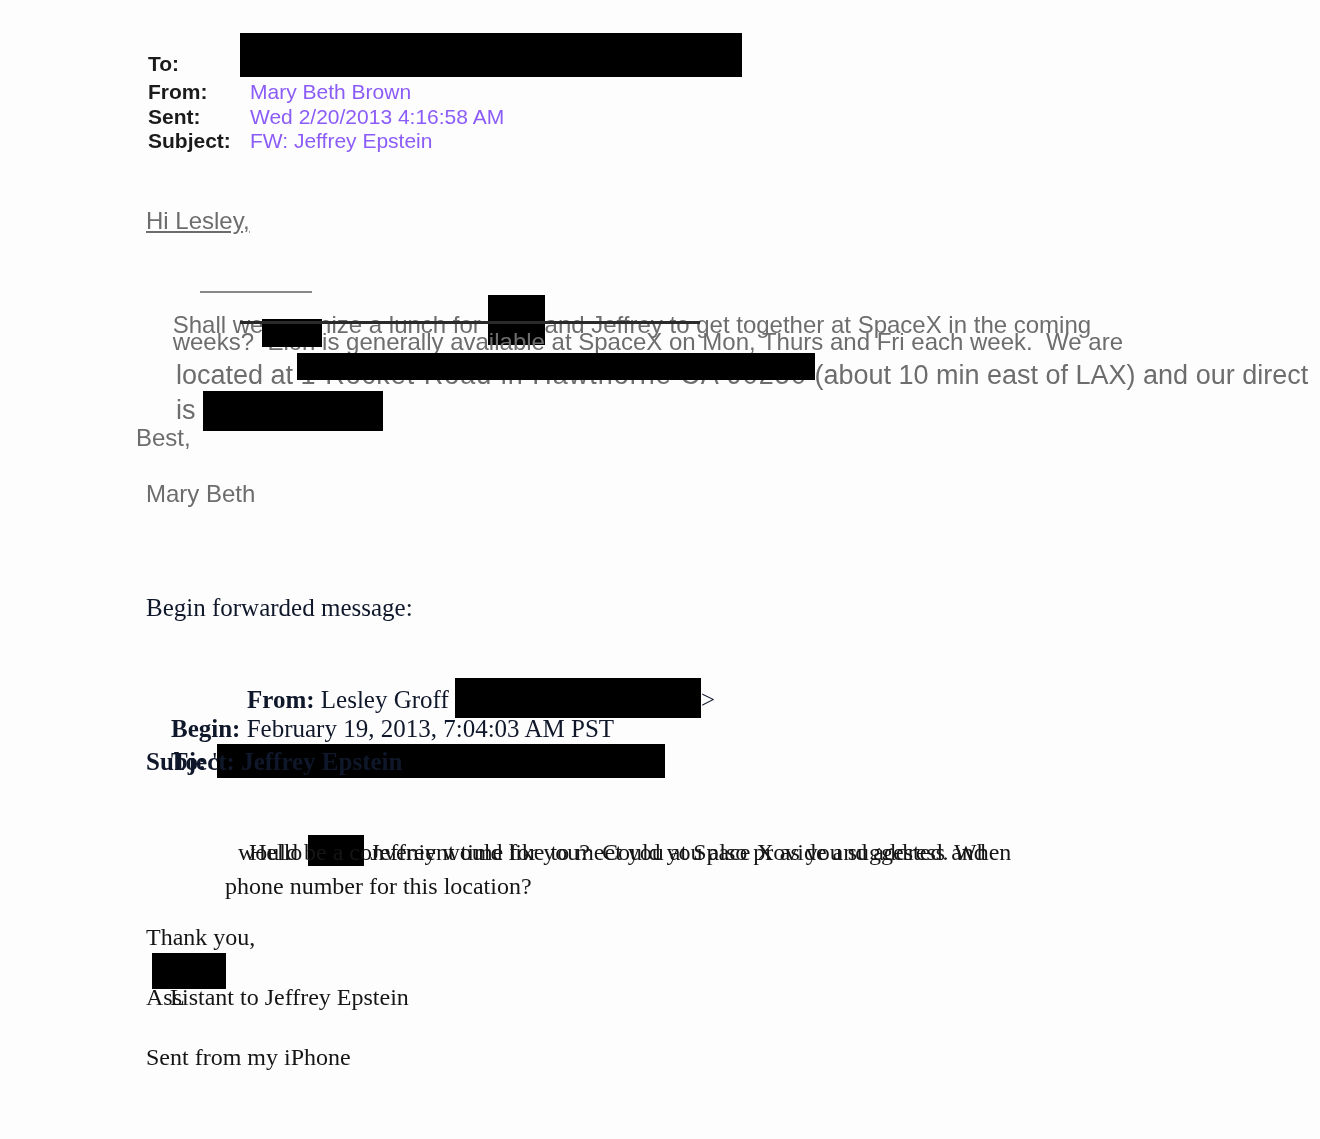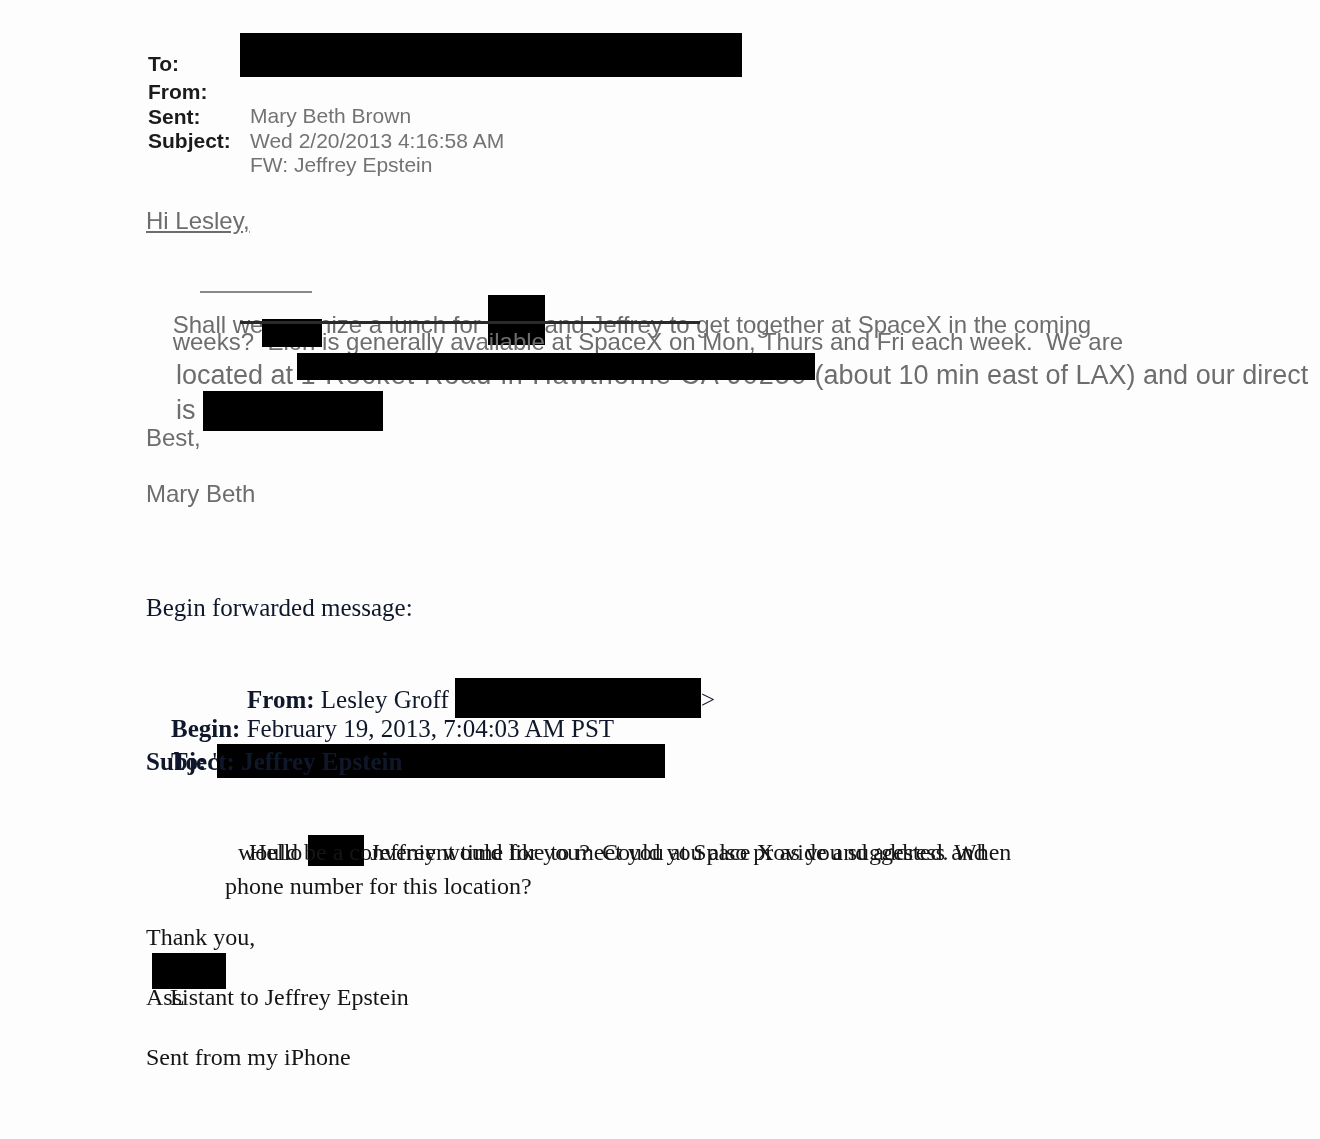--- a/index.html
+++ b/index.html
@@ -1,21 +1,21 @@
 <!DOCTYPE html>
 <html><head>
 <meta charset="utf-8">
 <style>
   html,body{margin:0;padding:0;}
   body{width:1320px;height:1139px;background:#fdfdfd;overflow:hidden;}
   .page{position:relative;width:1120px;height:1139px;background:#fdfdfd;}
   .line{position:absolute;white-space:pre;}
   
   .hlabel{position:absolute;left:148px;font:bold 21px/26px "Liberation Sans",sans-serif;color:#1b1b1b;}
-  .hvalue{position:absolute;left:250px;font:21px/26px "Liberation Sans",sans-serif;color:#737373;margin-top:24px;}
+  .hvalue{position:absolute;left:250px;font:21px/26px "Liberation Sans",sans-serif;color:#8b5cf6;}
   
   .btext{font:24px/31px "Liberation Sans",sans-serif;color:#6d6d6d;}
   .btext-big{font:27px/33px "Liberation Sans",sans-serif;color:#6d6d6d;}
   
   .stext{font:24px/30px "Liberation Serif",serif;color:#151515;}
   .stext25{font:25px/30px "Liberation Serif",serif;color:#0f172a;}
   .sb{font-weight:bold;}
   
   .bar{background:#000;display:inline-block;}
   .absbar{position:absolute;background:#000;}
@@ -50,21 +50,21 @@
   <div class="artifact" style="left:240px;top:321px;width:460px;height:3px;"></div>
 
   <div class="line btext-big" style="left:146px;top:326px;">
     <span>located at </span><span class="partial"><span style="letter-spacing:1px;">1 Rocket Road in Hawthorne CA 90250</span><i class="cover" style="left:-4px;top:-6px;width:calc(100% + 12px);height:27px;"></i></span><span> (about 10 min east of LAX) and our direct</span>
   </div>
 
   <div class="line btext-big" style="left:146px;top:358px;">
     <span>is </span><span class="bar" style="width:180px;height:40px;vertical-align:-12px;"></span>
   </div>
 
-  <div class="line btext" style="left:146px;top:422px;">Best,</div>
+  <div class="line btext" style="left:136px;top:422px;">Best,</div>
   <div class="line btext" style="left:146px;top:478px;">Mary Beth</div>
 
   <div class="line stext25" style="left:146px;top:593px;">Begin forwarded message:</div>
 
   <div class="line stext25" style="left:222px;top:648px;">
     <span class="sb">From:</span><span> Lesley Groff </span><span class="bar" style="width:246px;height:40px;vertical-align:-10px;"></span><span>&gt;</span>
   </div>
 
   <div class="line stext25" style="left:146px;top:684px;">
     <span class="sb">Begin:</span><span> February 19, 2013, 7:04:03 AM PST</span>

